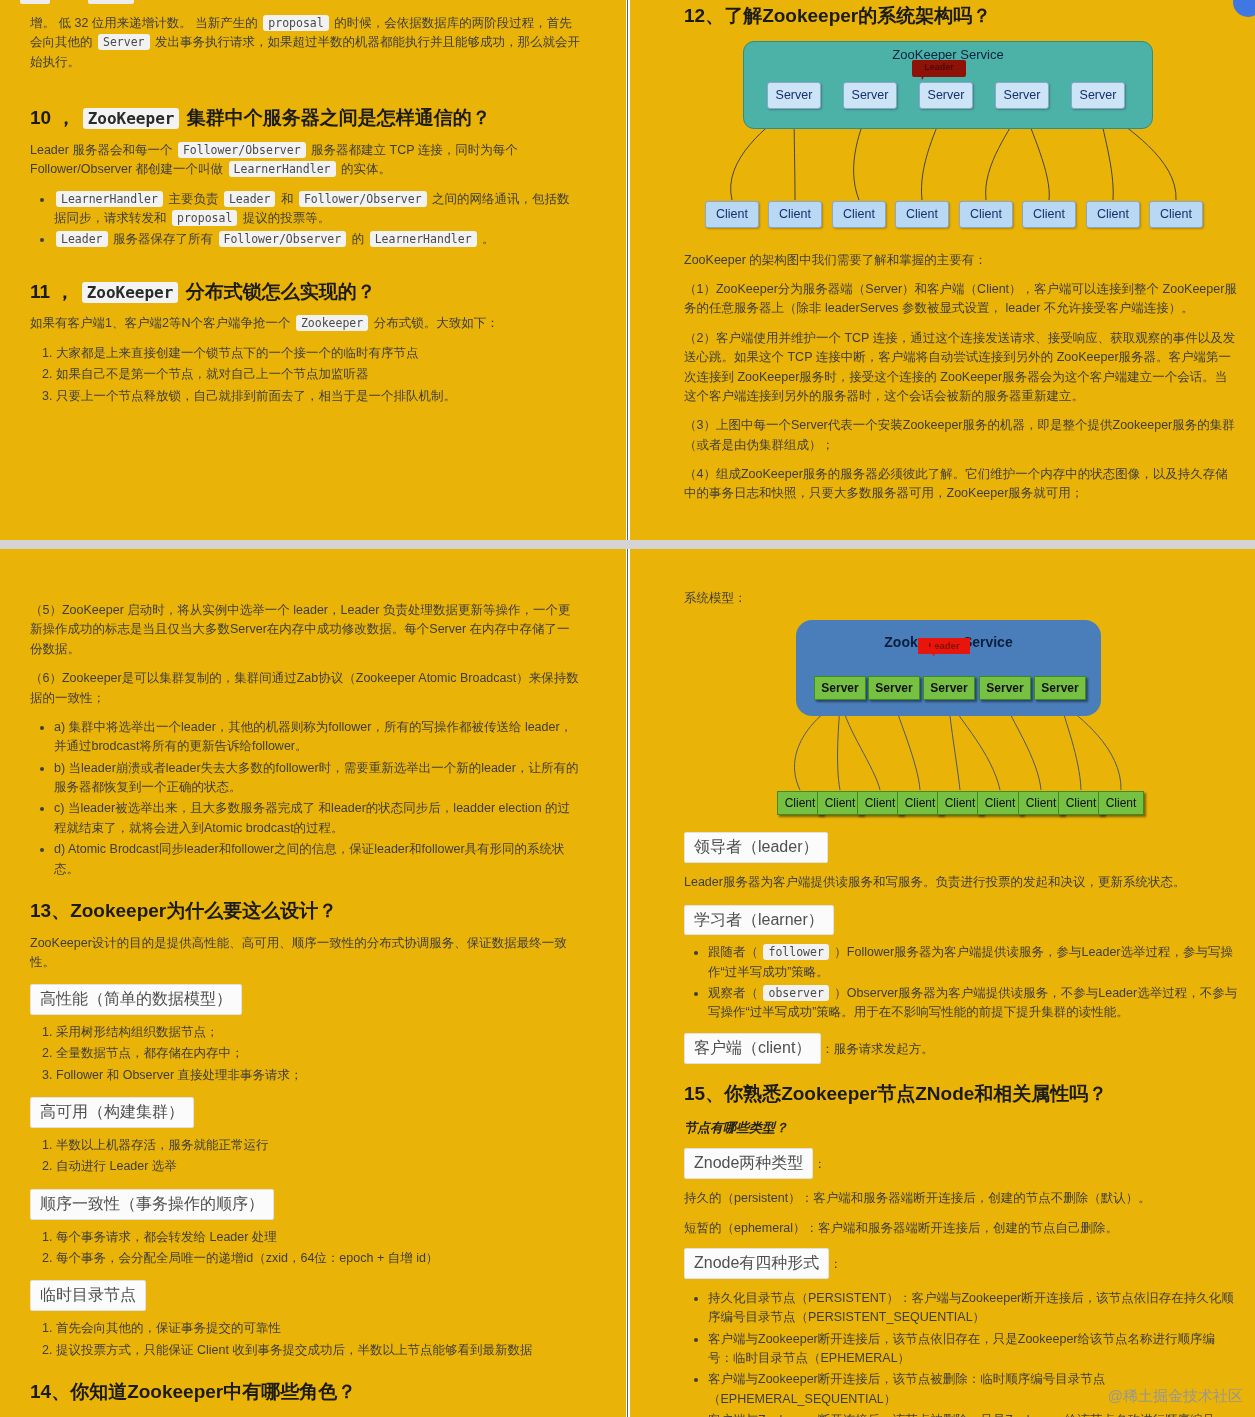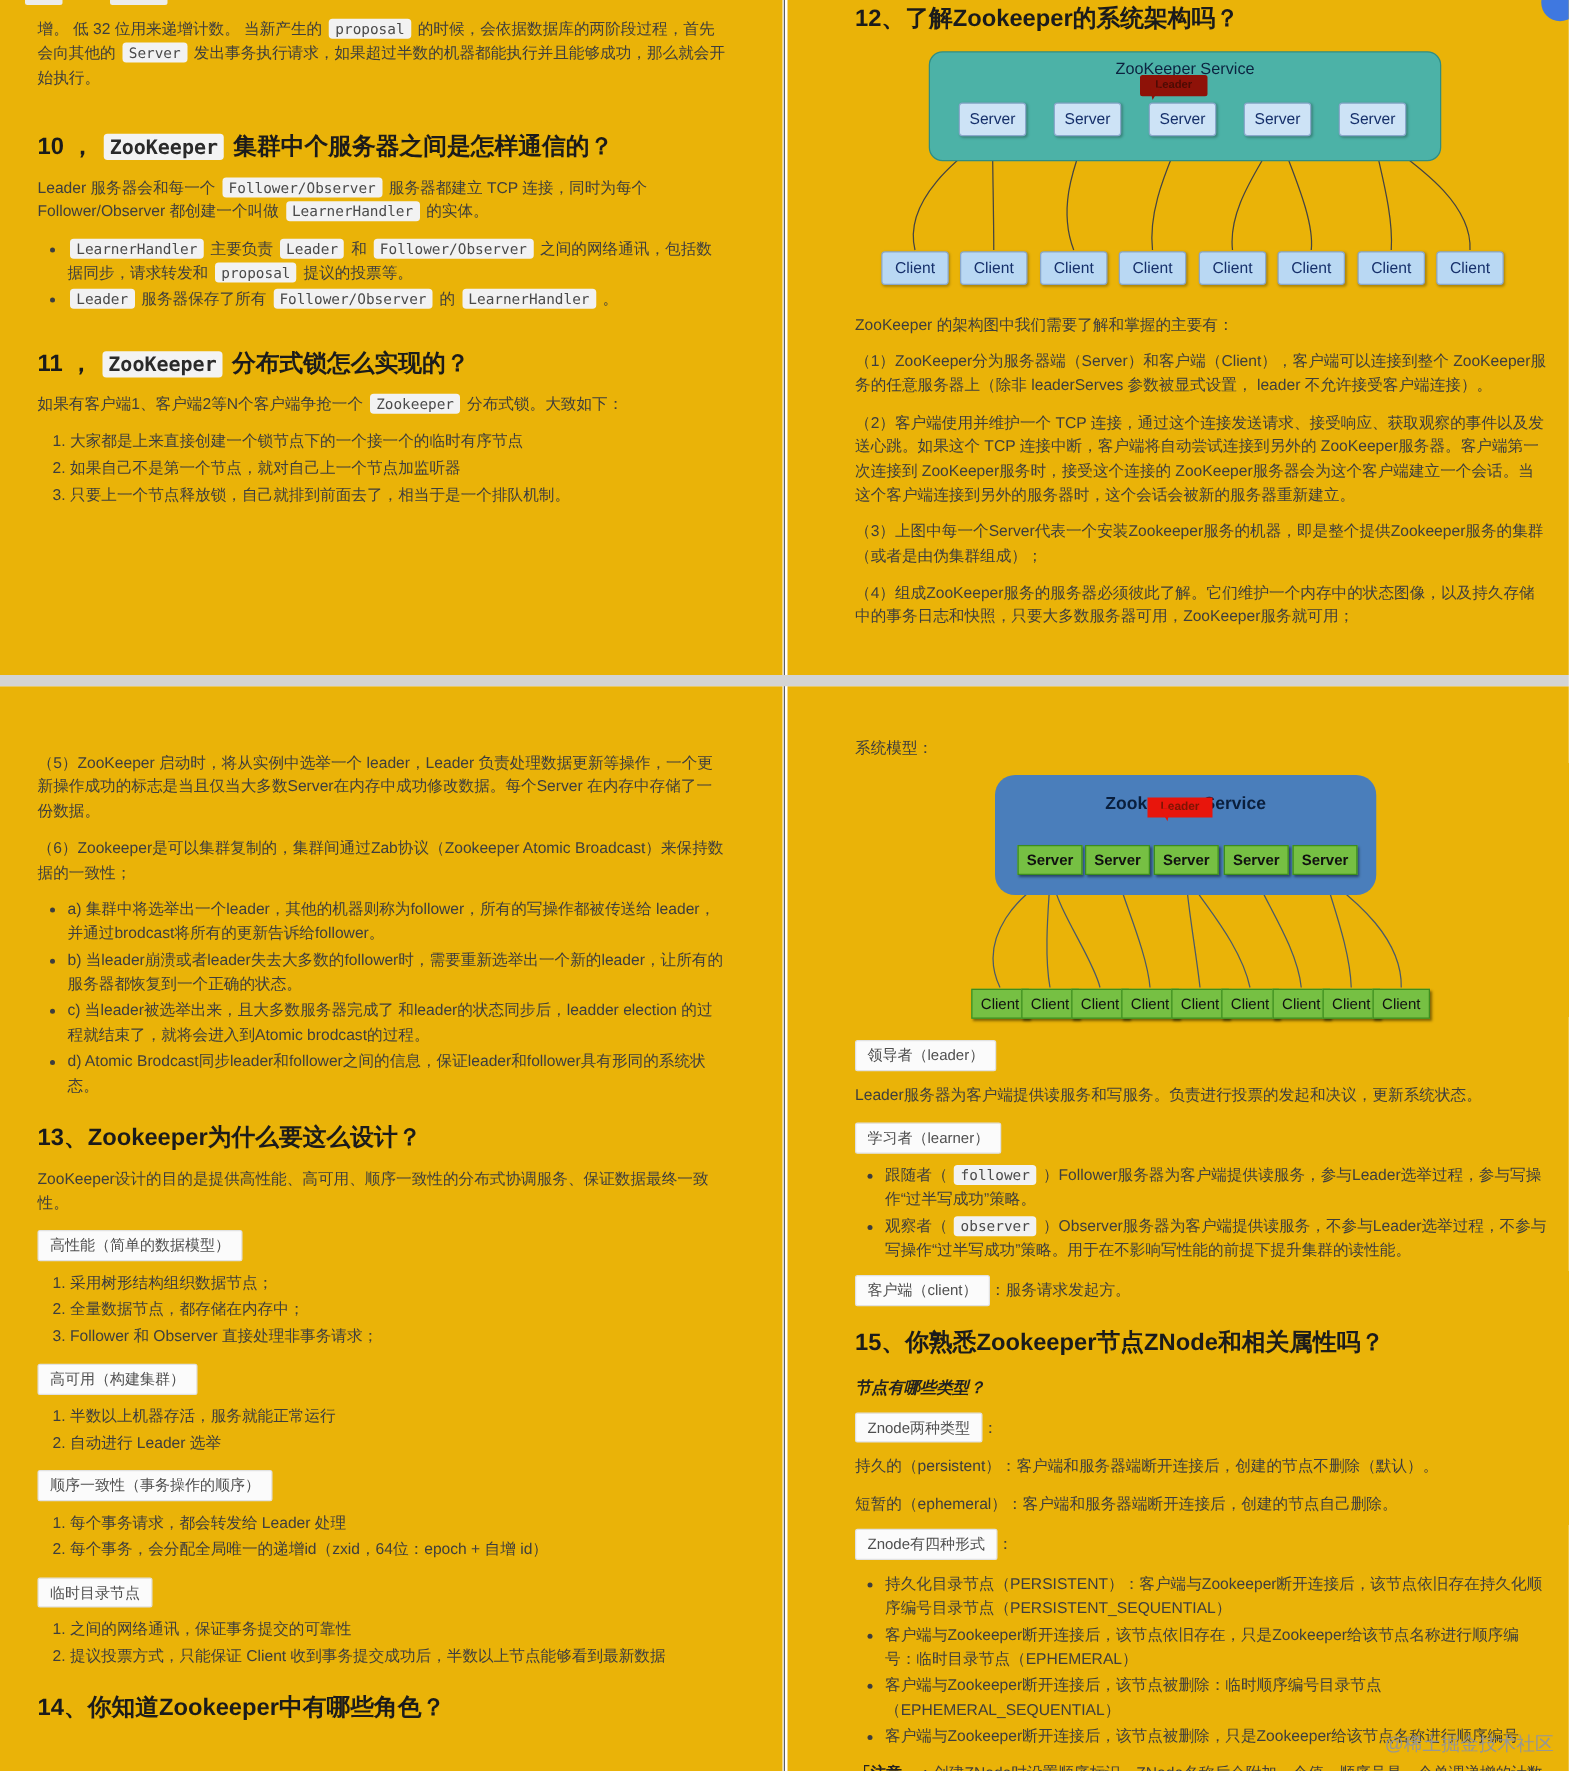--- a/index.html
+++ b/index.html
@@ -32,21 +32,21 @@
   .bseg { font-weight:bold; color:#222; }
 
   ul.disc { margin:8px 0; padding-left:24px; list-style:disc outside; }
   ul.disc li { margin:2px 0; }
   ol.num { margin:8px 0; padding-left:26px; }
   ol.num li { margin:2px 0; }
 
   .tagline { margin:12px 0 6px; }
   .tag {
     display:inline-block; border:1px solid #e2e2e2; background:#fbfbfb;
-    padding:2px 9px; font-size:12px; color:#4f4f4f; border-radius:2px;
+    padding:2px 9px; font-size:16px; color:#4f4f4f; border-radius:2px;
   }
 
   
   .dgwrap { position:relative; height:202px; margin:6px 0 8px -54px; width:625px; }
   .dg-svg { position:absolute; left:0; top:0; }
   .dg-node { position:absolute; display:flex; align-items:center; justify-content:center; }
 
   
   .dg1-container { position:absolute; left:113px; top:2px; width:410px; height:88px;
     background:#4cb2a7; border:1px solid #2e8d84; border-radius:11px; }
@@ -185,21 +185,21 @@
   </ol>
 
   <div class="tagline"><span class="tag">顺序一致性（事务操作的顺序）</span></div>
   <ol class="num">
     <li>每个事务请求，都会转发给 Leader 处理</li>
     <li>每个事务，会分配全局唯一的递增id（zxid，64位：epoch + 自增 id）</li>
   </ol>
 
   <div class="tagline"><span class="tag">临时目录节点</span></div>
   <ol class="num">
-    <li>之间的网络通讯，保证事务提交的可靠性</li>
+    <li>首先会向其他的，保证事务提交的可靠性</li>
     <li>提议投票方式，只能保证 Client 收到事务提交成功后，半数以上节点能够看到最新数据</li>
   </ol>
 
   <h2 style="margin-top:20px;">14、你知道Zookeeper中有哪些角色？</h2>
 </div>
 
 <div class="quad" id="q-br">
   <p style="margin-top:0;">系统模型：</p>
 
   <div class="dgwrap">

